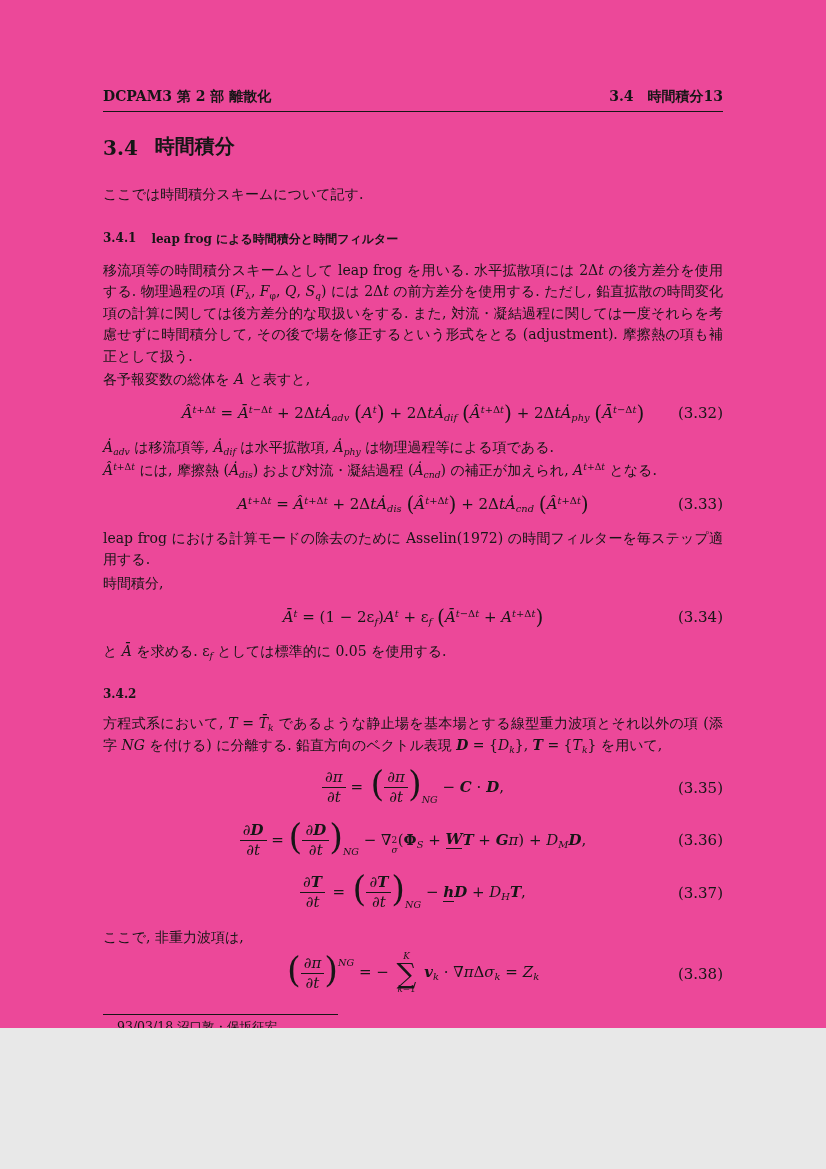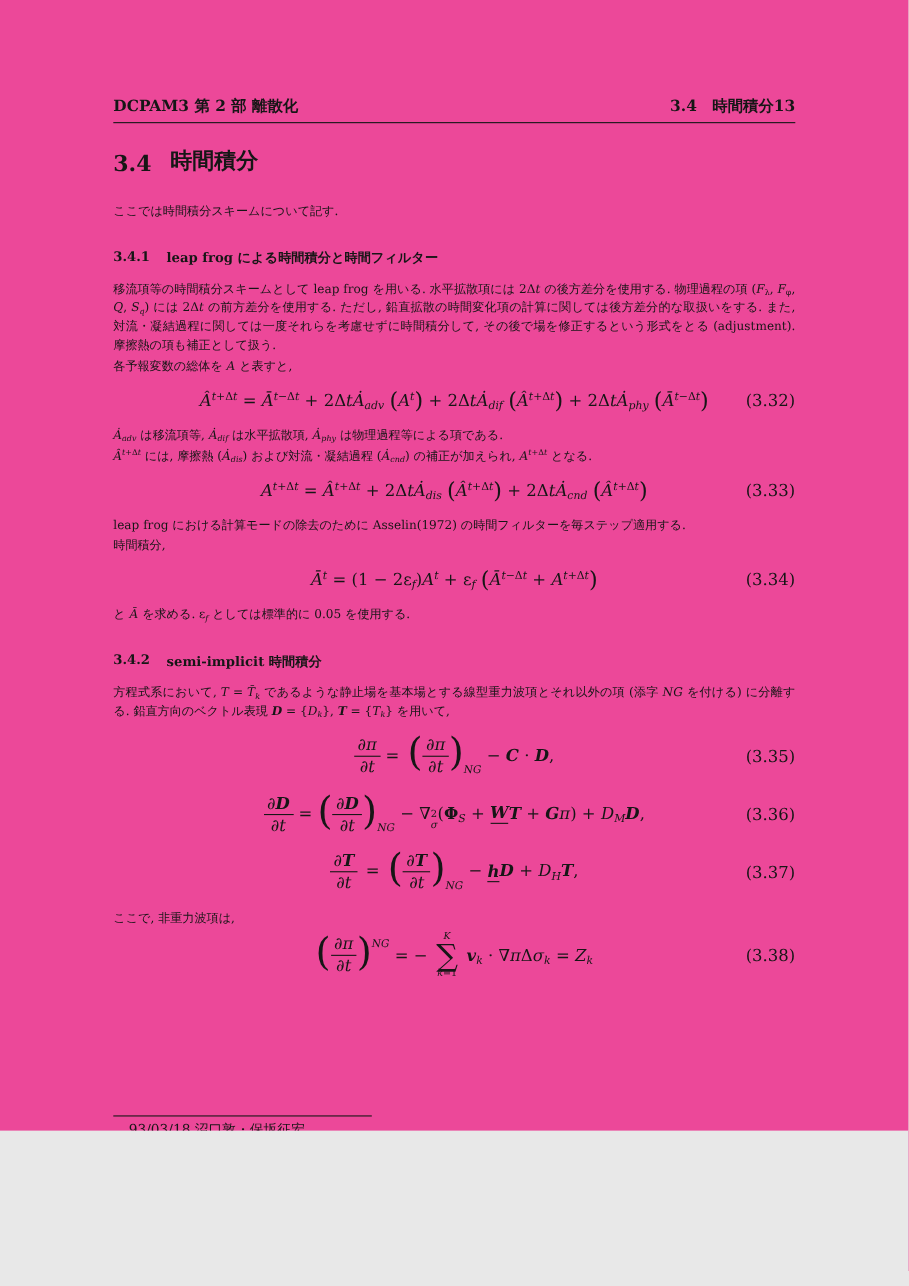--- a/index.html
+++ b/index.html
@@ -17,21 +17,21 @@
     position: absolute; left: 103px; right: 103px; top: 88px;
     display: flex; justify-content: space-between; align-items: baseline;
     font-weight: bold; font-size: 14px;
     border-bottom: 1.2px solid #161616; padding-bottom: 5px;
   }
   .hdr-right { display: flex; align-items: baseline; }
   
   .main { position: absolute; left: 103px; width: 620px; top: 133px; }
   .h1 { font-size: 20px; font-weight: bold; margin: 0 0 24px 0; display: flex; gap: 17px; align-items: flex-end; }
   .h2 { font-size: 12px; font-weight: bold; margin: 25px 0 12px 0; display: flex; gap: 15px; }
-  p { font-size: 11px; line-height: 1.54; margin: 0 0 11px 0; text-align: justify; }
+  p { font-size: 14px; line-height: 1.54; margin: 0 0 11px 0; text-align: justify; }
   p.tight { margin-bottom: 2px; }
   
   .eqrow { position: relative; text-align: center; margin: 13px 0 15px 0; font-size: 15px; }
   .eqnum { position: absolute; right: 0; top: 50%; transform: translateY(-50%); font-size: 15px; }
   .math { display: inline-block; }
   sub, sup { font-size: 0.66em; line-height: 0; }
   sup { vertical-align: 0.55em; }
   sub { vertical-align: -0.3em; }
   .frac { display: inline-block; vertical-align: middle; line-height: 1.15; text-align: center; }
   .fn { display: block; padding: 0 3px 1px 3px; border-bottom: 1px solid currentColor; }
@@ -106,21 +106,20 @@
 
     <div class="eqrow">
       <span class="math"><i>Ā</i><sup><i>t</i></sup> = (1 − 2ε<sub><i>f</i></sub>)<i>A</i><sup><i>t</i></sup> + ε<sub><i>f</i></sub> <span class="p1">(</span><i>Ā</i><sup><i>t</i>−Δ<i>t</i></sup> + <i>A</i><sup><i>t</i>+Δ<i>t</i></sup><span class="p1">)</span></span>
       <span class="eqnum">(3.34)</span>
     </div>
 
     <p>と <i>Ā</i> を求める. ε<sub><i>f</i></sub> としては標準的に 0.05 を使用する.</p>
 
     <div class="h2">
       <span>3.4.2</span>
-      <span>semi-implicit 時間積分</span>
     </div>
 
     <p>方程式系において, <i>T</i> = <i>T̄</i><sub><i>k</i></sub> であるような静止場を基本場とする線型重力波項とそれ以外の項 (添字 <i>NG</i> を付ける) に分離する. 鉛直方向のベクトル表現 <b><i>D</i></b> = {<i>D</i><sub><i>k</i></sub>}, <b><i>T</i></b> = {<i>T</i><sub><i>k</i></sub>} を用いて,</p>
 
     <div class="eqrow">
       <span class="math"><span class="frac"><span class="fn">∂<i>π</i></span><span class="fd">∂<i>t</i></span></span> = <span class="bigp">(</span><span class="frac"><span class="fn">∂<i>π</i></span><span class="fd">∂<i>t</i></span></span><span class="bigp">)</span><span class="pn"><i>NG</i></span> − <b><i>C</i></b> · <b><i>D</i></b>,</span>
       <span class="eqnum">(3.35)</span>
     </div>
 
     <div class="eqrow">

